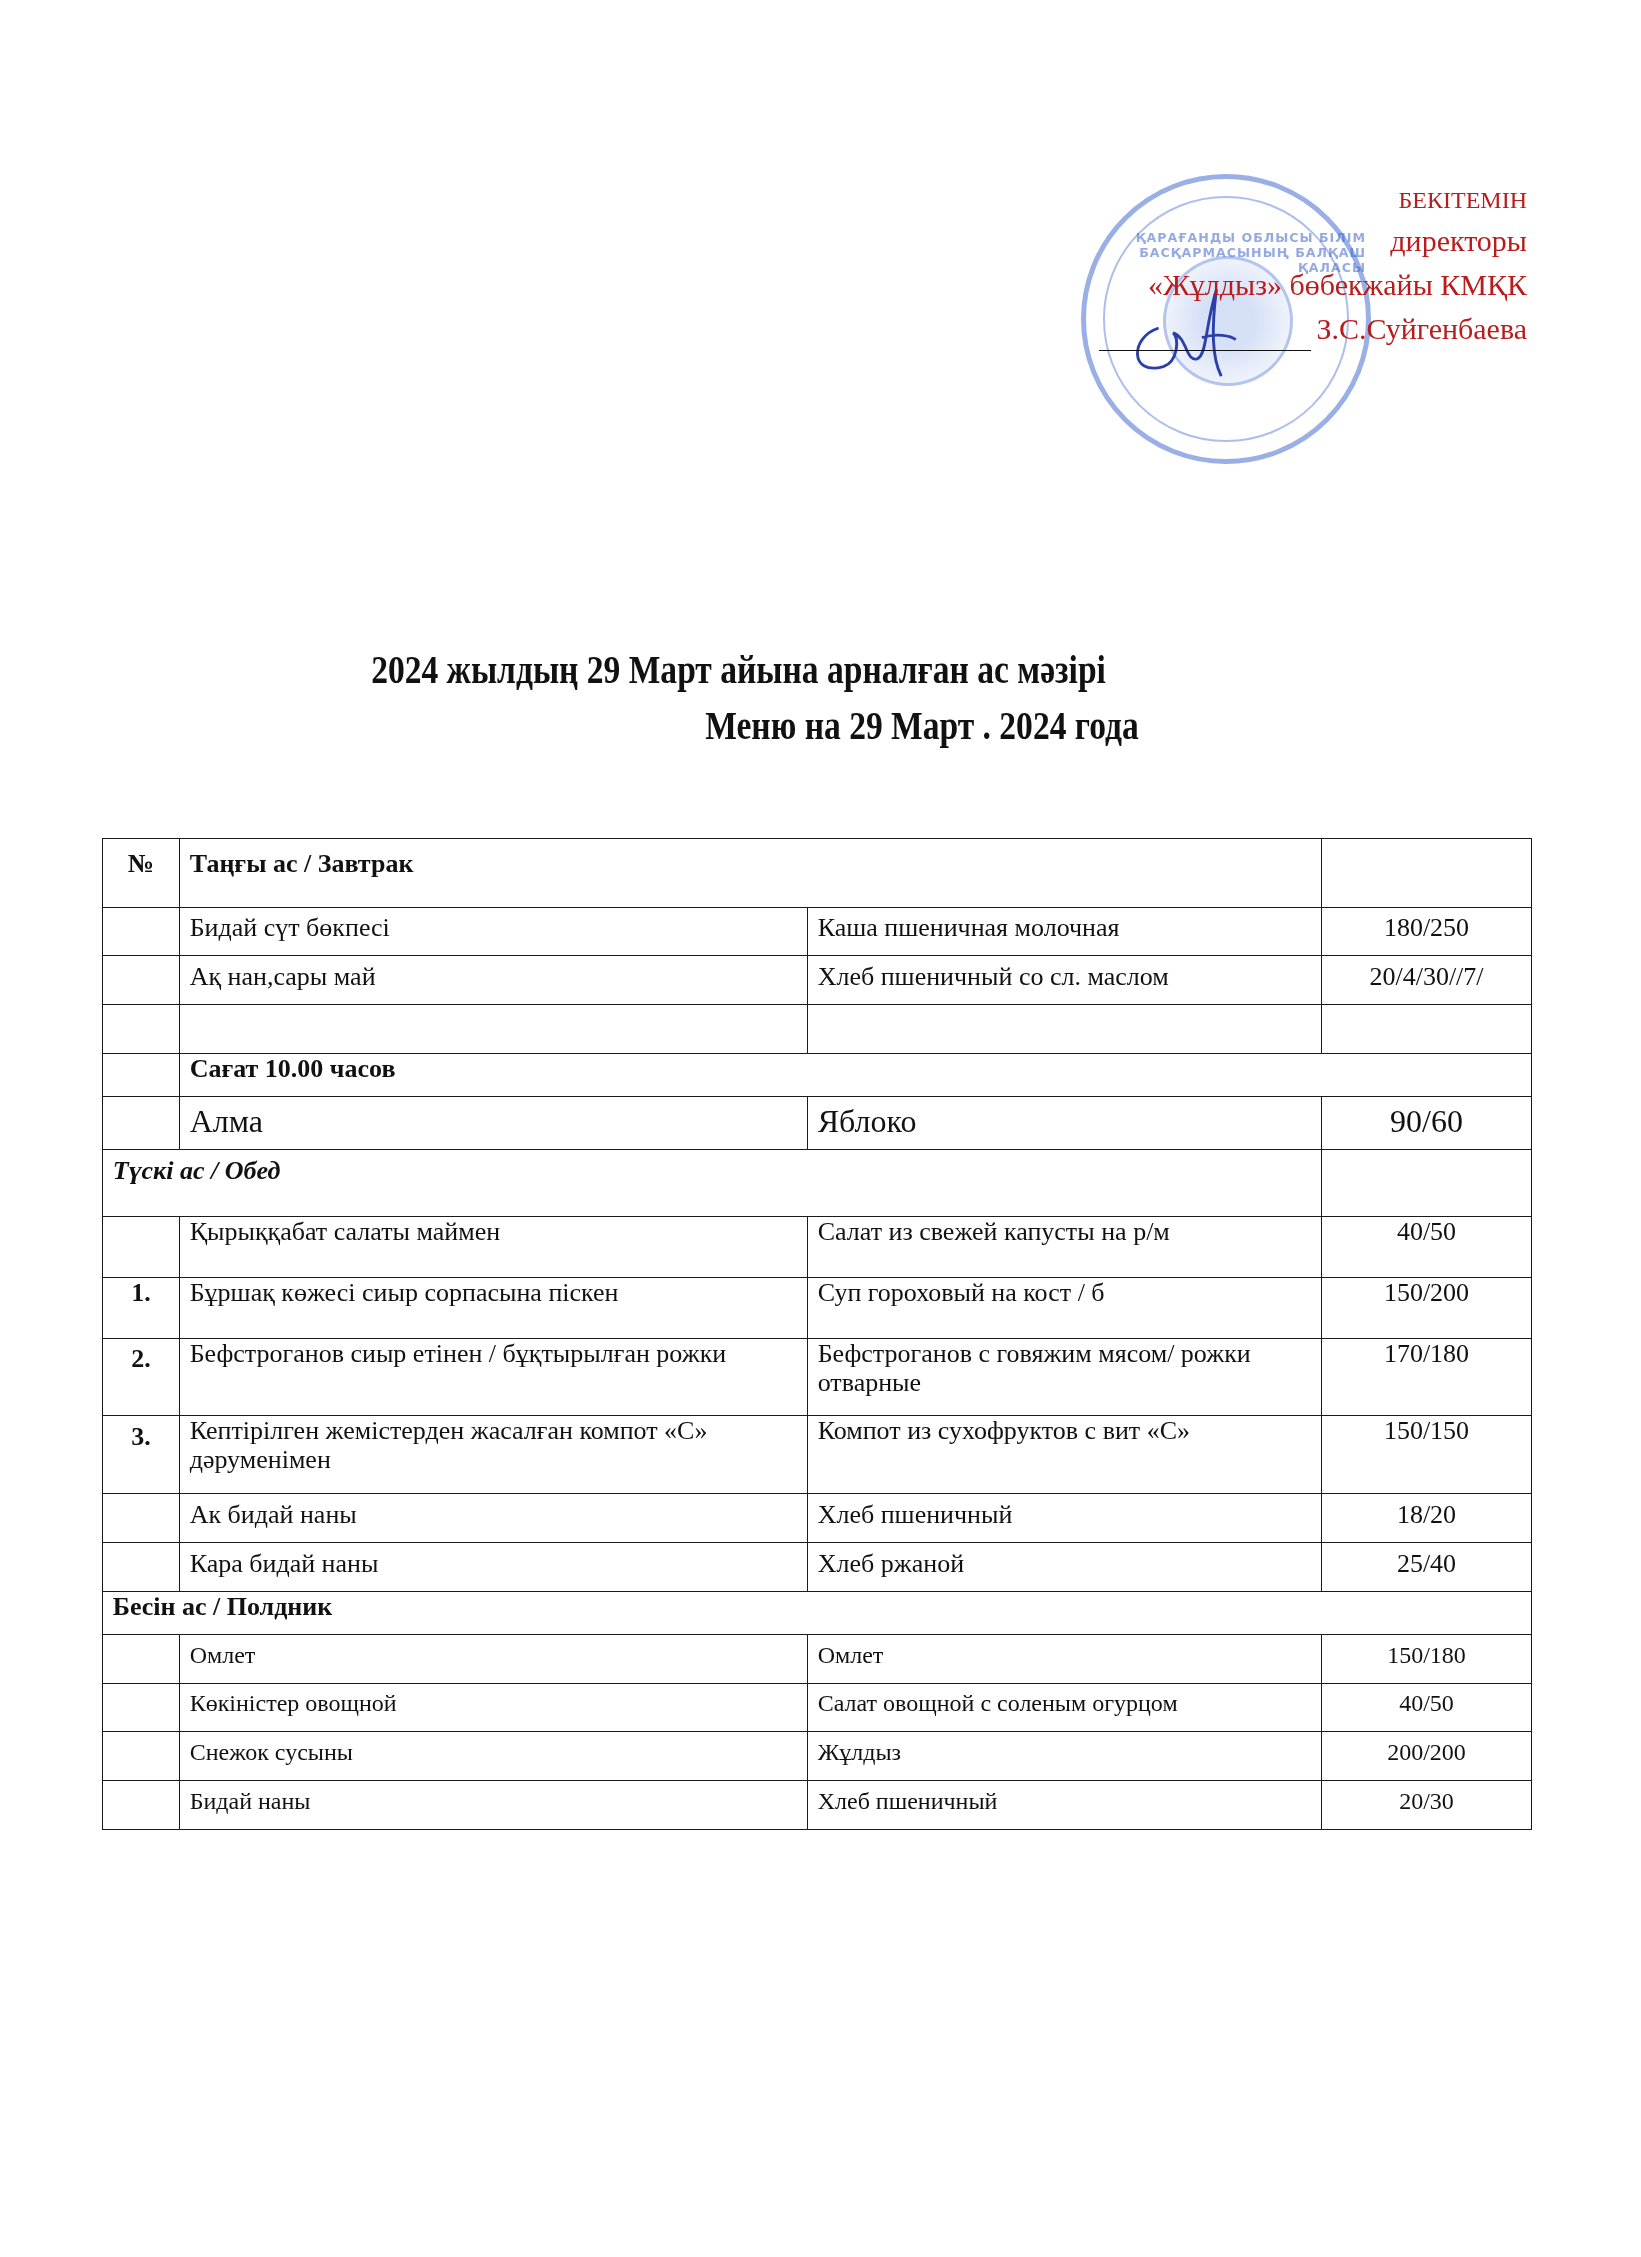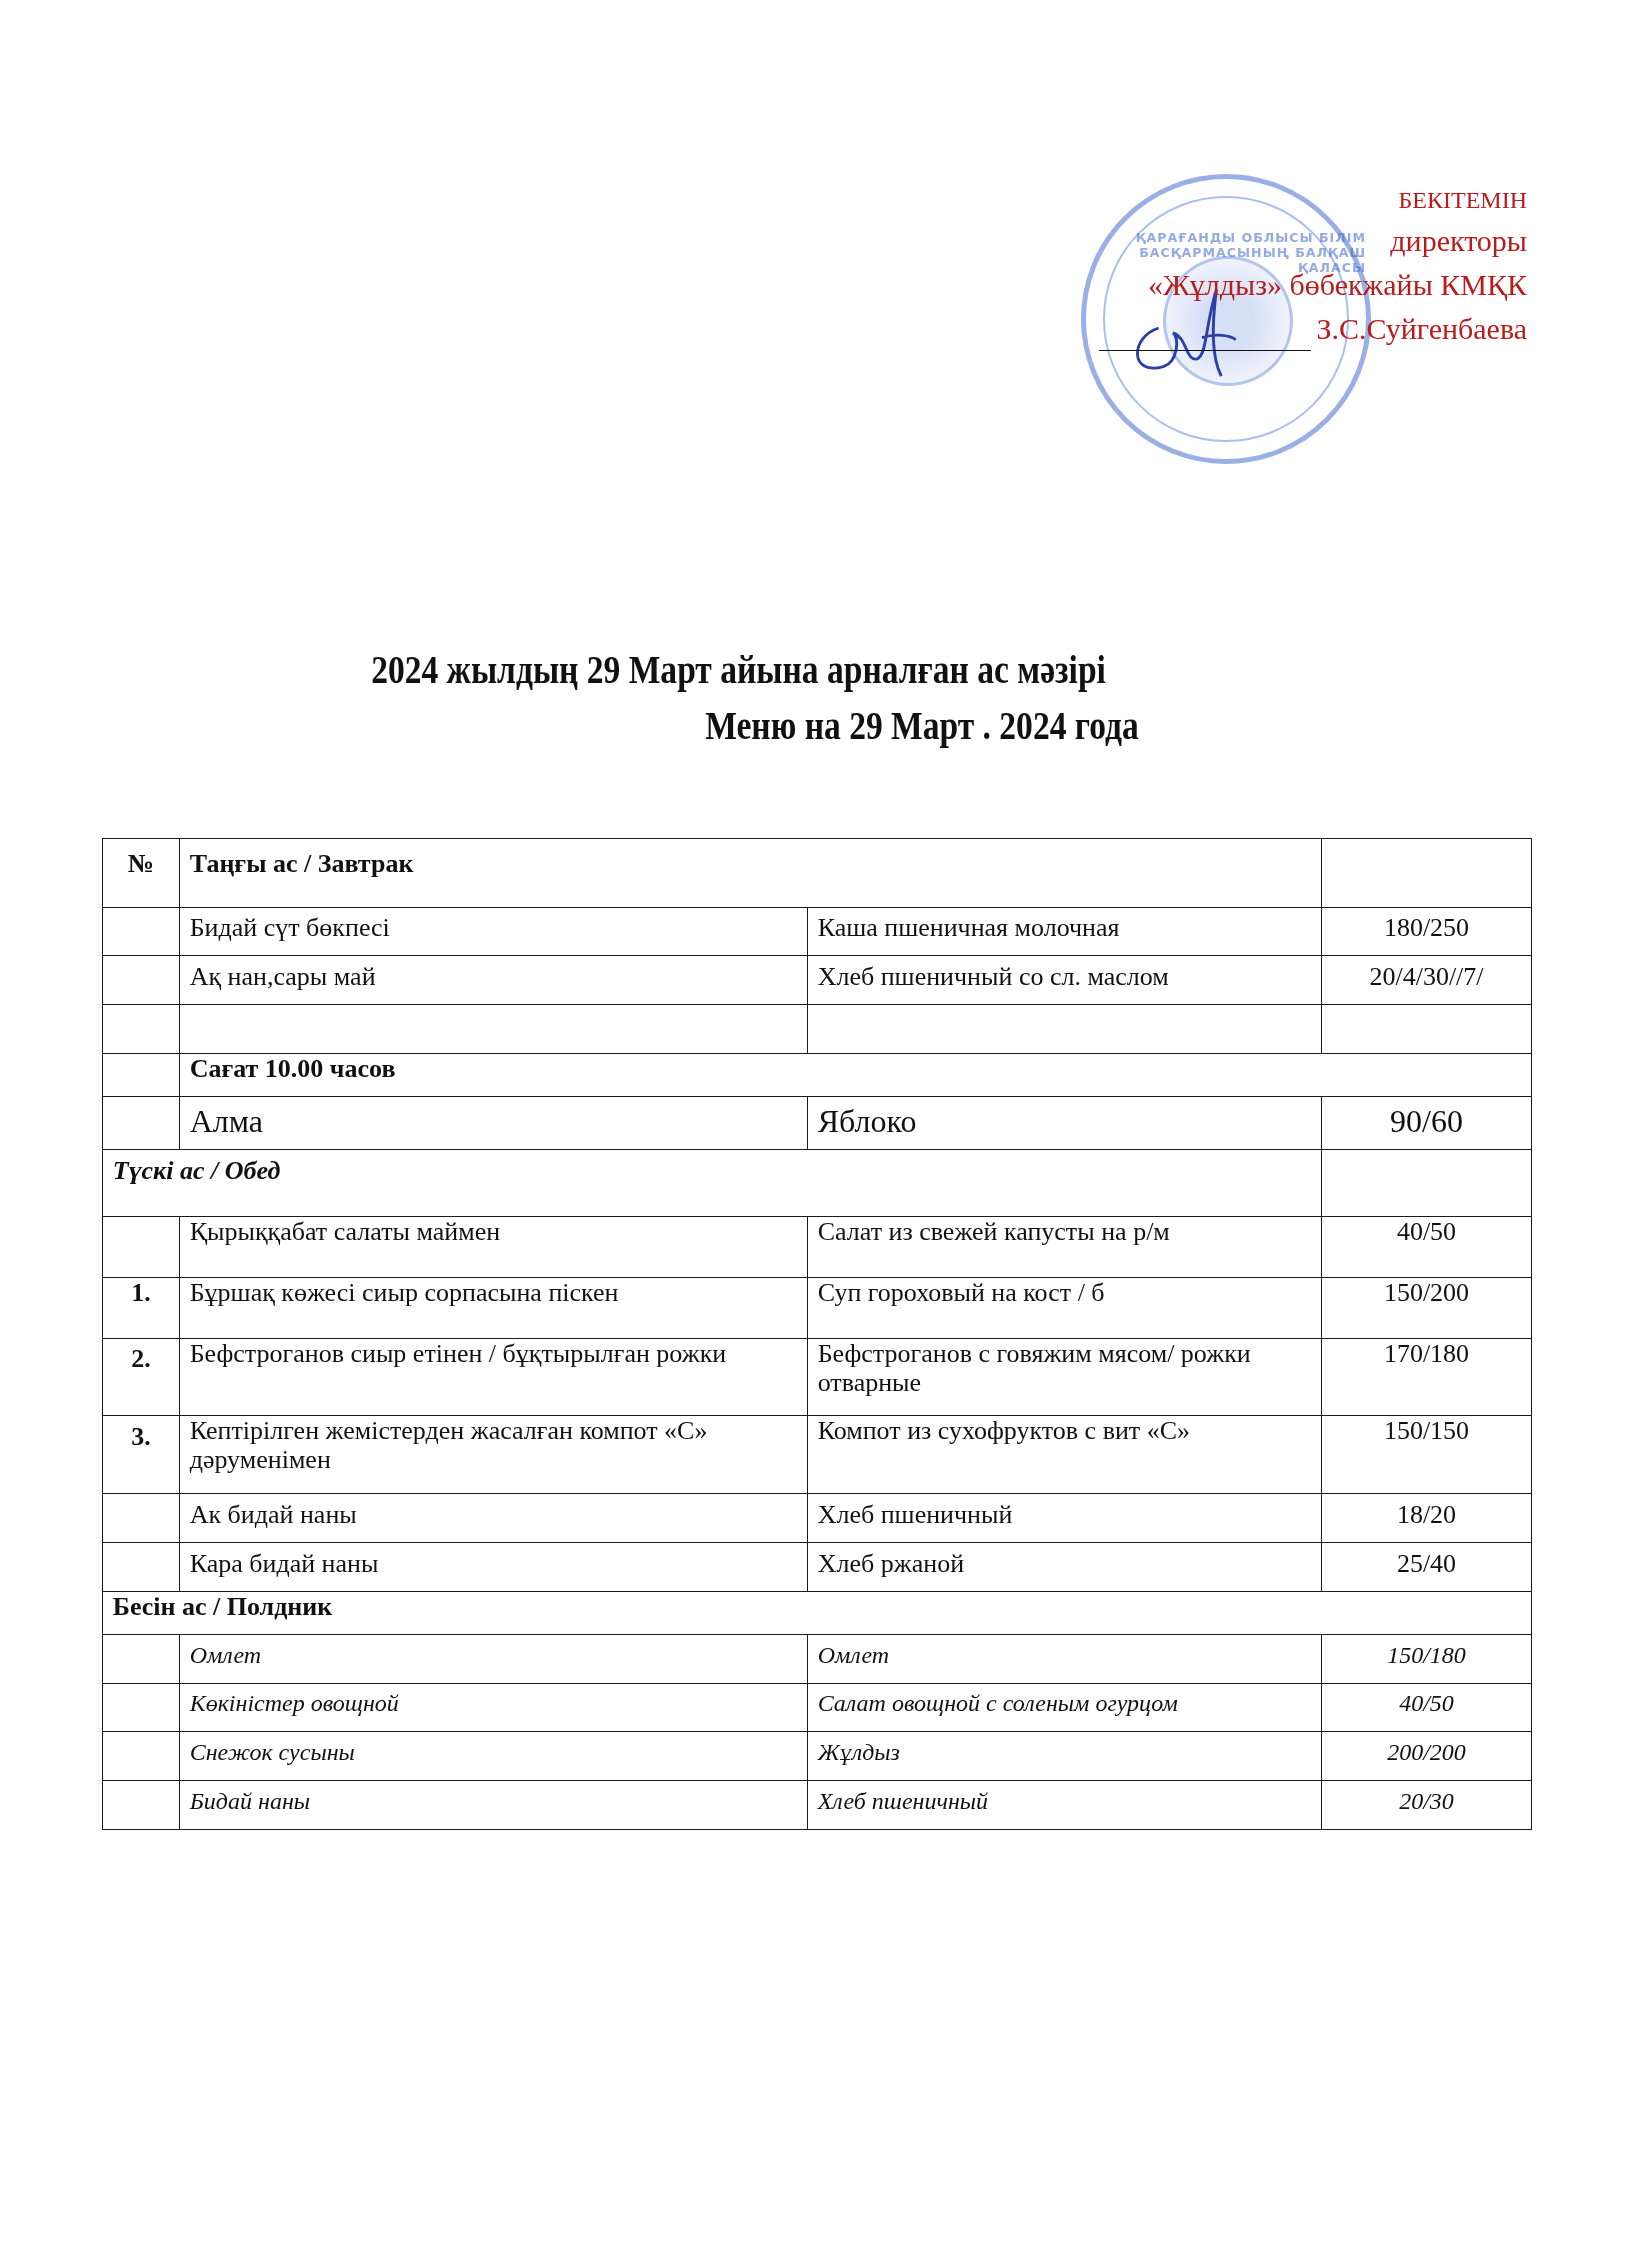--- a/index.html
+++ b/index.html
@@ -55,21 +55,21 @@
     col.c-num { width: 77px; } col.c-kz { width: 628px; }
     col.c-ru { width: 514px; } col.c-w { width: 210px; }
     td.num { text-align: center; font-weight: bold; font-size: 28px; vertical-align: middle; }
     td.section { text-align: left; font-weight: bold; font-size: 33px; vertical-align: middle; }
     td.w { text-align: center; }
     tr.h44 td { height: 42px; padding-top: 5.8px; }
     tr.h48 td { height: 42px; }
     tr.h60 td { height: 58px; padding-top: 9.7px; }
     tr.h66 td { height: 60px; padding-top: 5.8px; font-style: italic; }
     tr.big td { font-size: 32px; padding-top: 9.7px; height: 42px; }
-    tr.small td { font-size: 24px; font-style: italic; }
+    tr.small td { font-size: 24px; }
   </style>
 </head>
 <body>
 
 <div class="stamp">
   <div class="stamp-text">ҚАРАҒАНДЫ ОБЛЫСЫ БІЛІМ БАСҚАРМАСЫНЫҢ БАЛҚАШ ҚАЛАСЫ</div>
 </div>
 <svg class="signature" viewBox="0 0 140 120">
   <path d="M40 60 C10 70 10 110 45 100 C60 95 62 70 55 65 C70 70 68 95 80 92 C90 88 88 60 100 20 C95 60 95 90 105 110 M85 70 C100 65 115 68 120 72" fill="none" stroke="#2b3fa8" stroke-width="3"></path>
 </svg>

